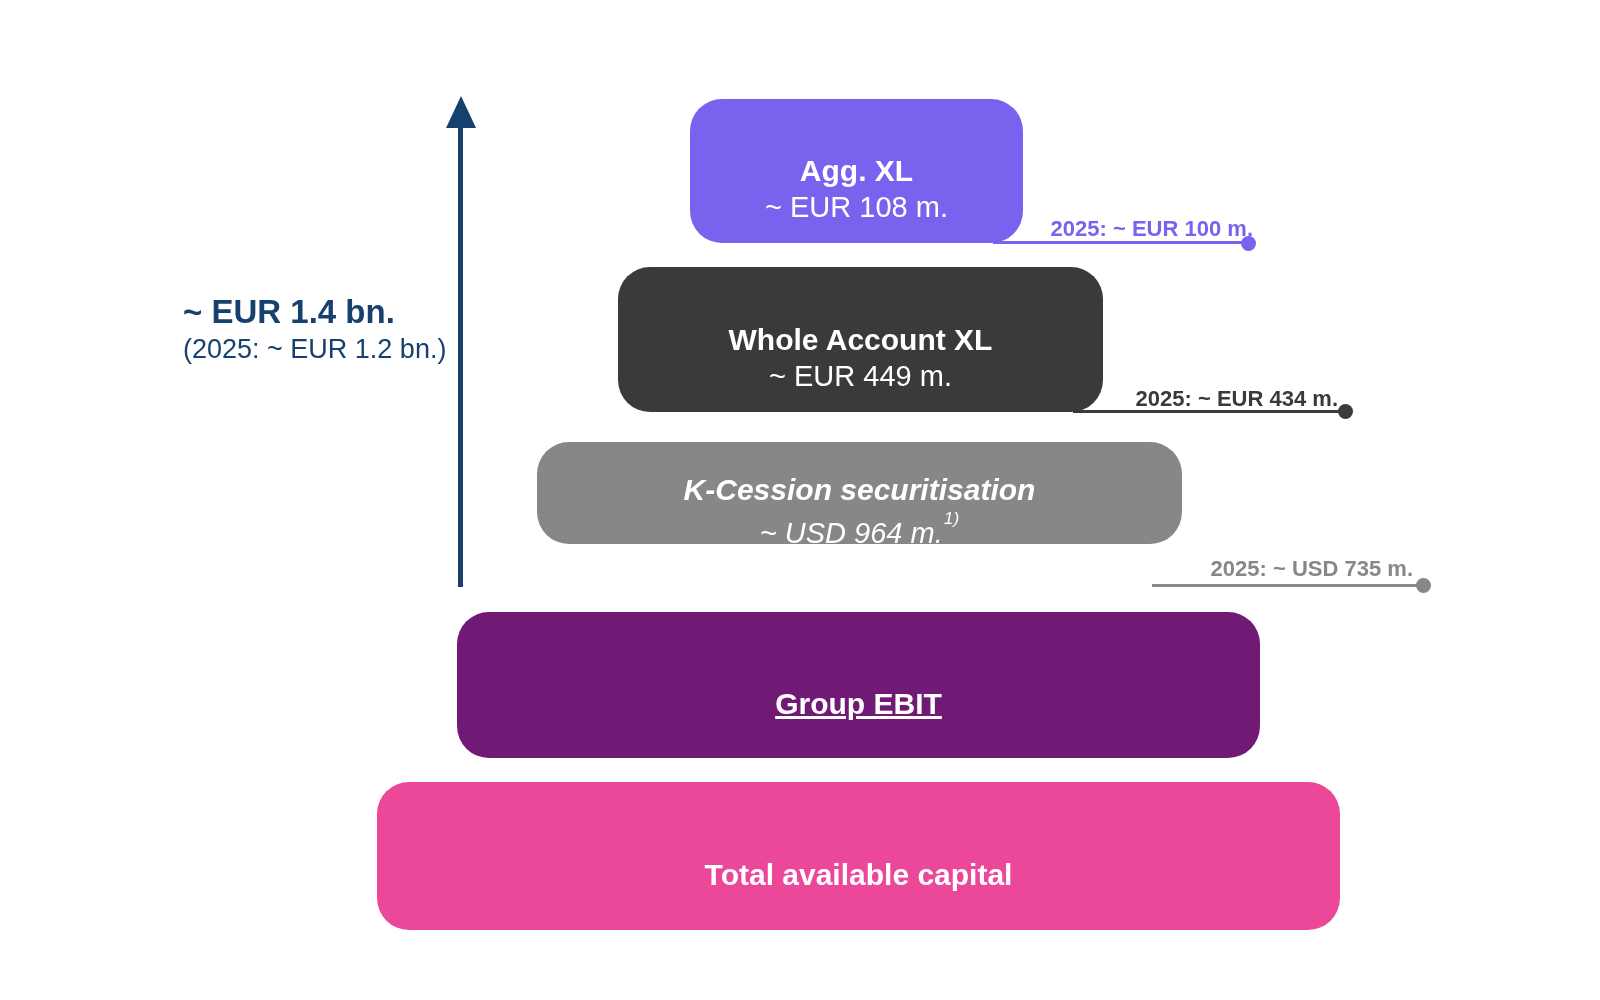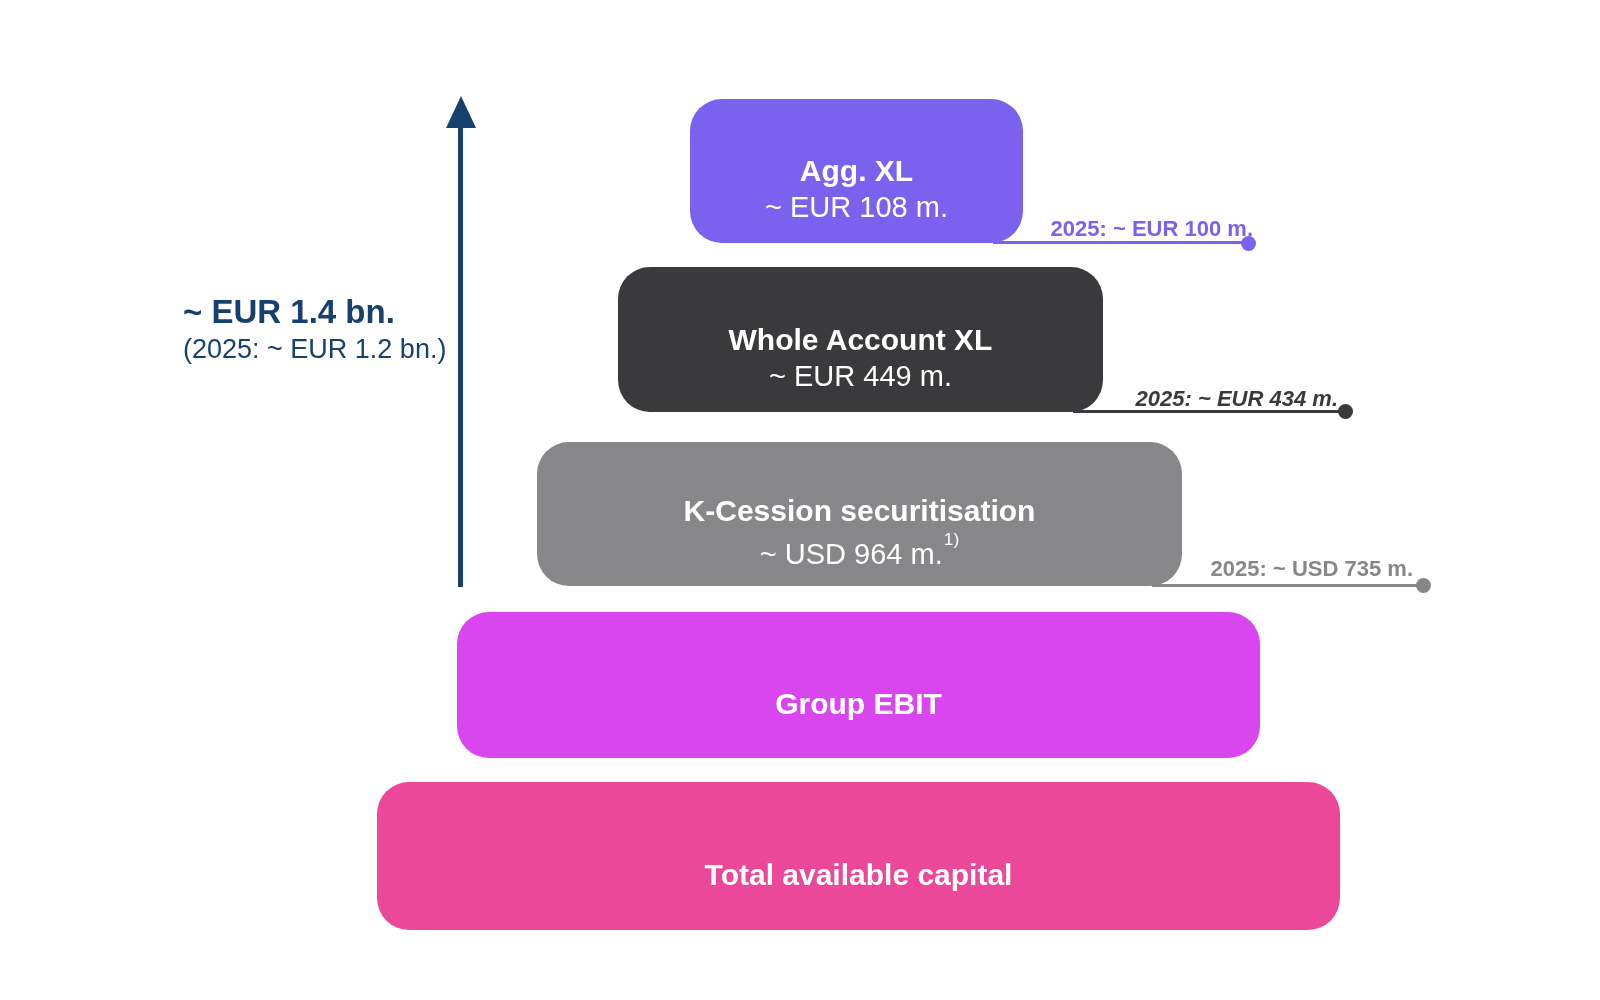--- a/index.html
+++ b/index.html
@@ -13,41 +13,41 @@
     position:absolute; border-radius:32px; z-index:2;
     display:flex; flex-direction:column; align-items:center; justify-content:center;
     color:#ffffff; text-align:center;
   }
   .layer .title { font-weight:bold; font-size:30px; line-height:37px; white-space:nowrap;margin-top:36px; }
   .layer .value { font-size:29px; line-height:37px; white-space:nowrap; }
   .layer .value sup { font-size:0.6em; position:relative; top:-0.45em; margin-left:1px; }
 
   .l0 { left:690px; top:99px;  width:333px; height:144px; }
   .l1 { left:618px; top:267px; width:485px; height:145px; }
-  .l2 { left:537px; top:442px; width:645px; height:144px; }
+  .l2 { left:537px; top:442px; width:645px; height:102px;font-style:italic; }
   .l3 { left:457px; top:612px; width:803px; height:146px; }
   .l4 { left:377px; top:782px; width:963px; height:148px; }
 
   
   .callout-line { position:absolute; height:3px; z-index:1; }
   .cl0 { left:993px;  top:241px; width:257px; }
   .cl1 { left:1073px; top:410px; width:274px; }
   .cl2 { left:1152px; top:584px; width:273px; }
 
   .callout-dot { position:absolute; width:15px; height:15px; border-radius:50%; z-index:1; }
   .cd0 { left:1241px; top:236px; }
   .cd1 { left:1338px; top:404px; }
   .cd2 { left:1416px; top:578px; }
 
   .callout-label {
     position:absolute; font-weight:bold; font-size:22px; line-height:26px;
     white-space:nowrap; z-index:1;
   }
   .clb0 { right:347px; top:216px; }
-  .clb1 { right:262px; top:386px;font-style:italic; }
+  .clb1 { right:262px; top:386px; }
   .clb2 { right:187px; top:556px; }
 
   
   .arrow-line { position:absolute; left:458px; top:127px; width:5px; height:460px; }
   .arrow-head {
     position:absolute; left:446px; top:96px; width:0; height:0;
     border-left:15px solid transparent; border-right:15px solid transparent;
     border-bottom:32px solid #16406e;
   }
 
@@ -85,21 +85,21 @@
   <div class="layer l2" style="background-color: rgb(135, 135, 138);">
     <div class="title">K-Cession securitisation</div>
     <div class="value">
       <span>~ USD 964 m.</span><sup>1)</sup>
     </div>
   </div>
   <div class="callout-line cl2" style="background-color: rgb(135, 135, 138);"></div>
   <div class="callout-dot cd2" style="background-color: rgb(135, 135, 138);"></div>
   <div class="callout-label clb2" style="color: rgb(135, 135, 138);">2025: ~ USD 735 m.</div>
 
-  <div class="layer l3" style="background-color: #d946ef;">
+  <div class="layer l3" style="background-color: #701a75; text-decoration: underline;">
     <div class="title">Group EBIT</div>
   </div>
 
   <div class="layer l4" style="background-color: #ec4899;">
     <div class="title">Total available capital</div>
   </div>
 
 </div>
 
 </body></html>

